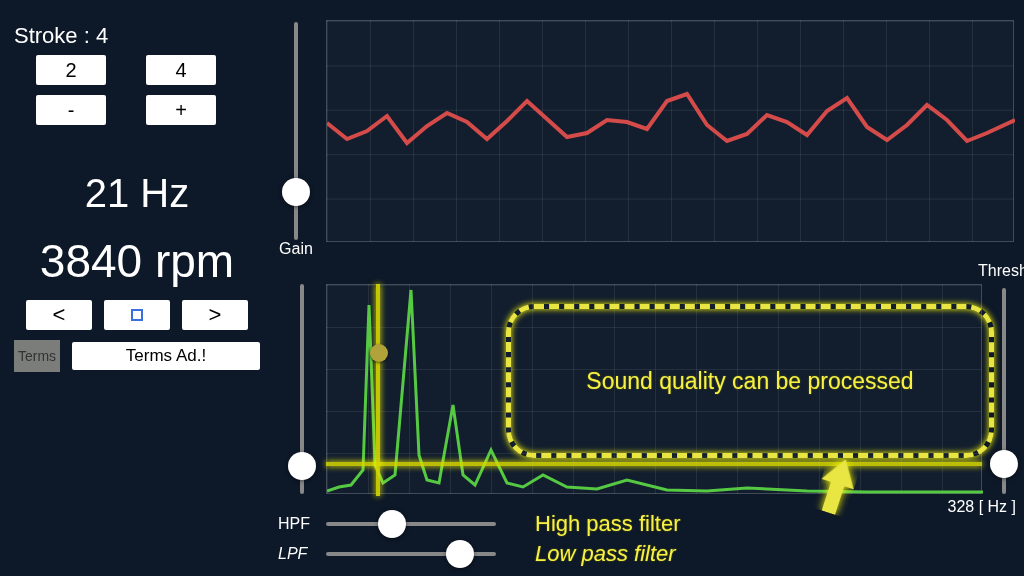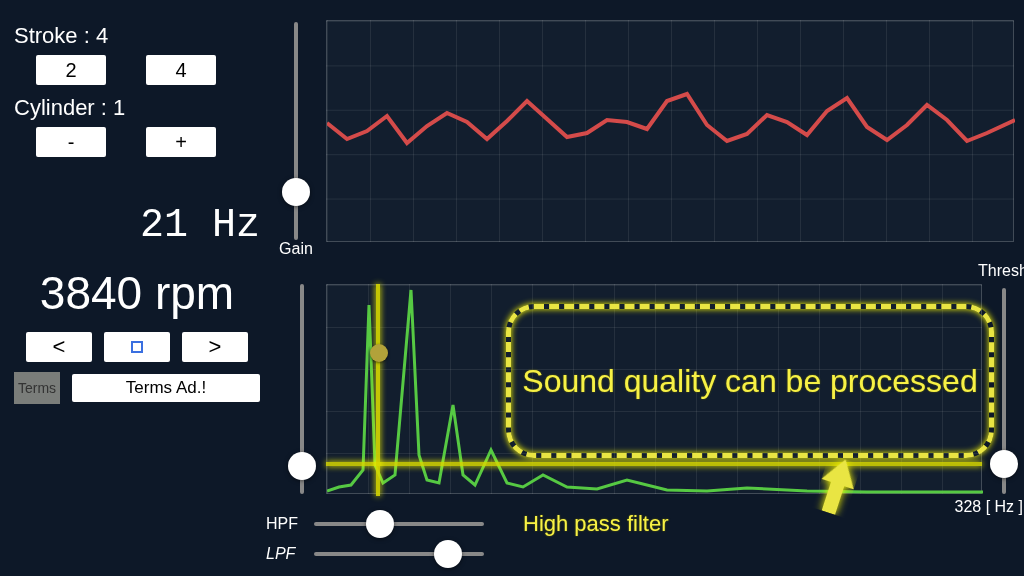--- a/index.html
+++ b/index.html
@@ -17,21 +17,21 @@
   }
   .setting-label { font-size: 22px; margin-bottom: 6px; }
   .btn-row { display: flex; gap: 40px; margin-bottom: 10px; margin-left: 22px; }
   .btn {
     background: #fff; color: #000;
     width: 70px; height: 30px;
     display: flex; align-items: center; justify-content: center;
     font-size: 20px; border-radius: 2px;
     cursor: pointer;
   }
-  .hz-val { font-size: 40px; text-align: right; margin-top: 46px; font-family: Liberation Mono, monospace; }
+  .hz-val { font-size: 40px; text-align: center; margin-top: 46px; }
   .rpm-val { font-size: 46px; text-align: center; margin-top: 18px; }
   .nav-row { display: flex; gap: 12px; justify-content: center; margin-top: 12px; }
   .nav-btn {
     background: #fff; color: #000; width: 66px; height: 30px;
     display: flex; align-items: center; justify-content: center;
     font-size: 22px; border-radius: 2px; cursor: pointer;
   }
   .stop-square { width: 12px; height: 12px; border: 2px solid #3a6fe0; }
   .counter { font-size: 34px; text-align: right; margin-top: 14px; padding-right: 10px;}
   .ad-row { display: flex; align-items: center; gap: 12px; margin-top: 10px;}
@@ -61,52 +61,51 @@
   .scope-bot { left:326px; top:284px; width:656px; height:210px; background-size: 41px 42px, 41px 42px;}
   
   .threshline { position:absolute; left:326px; top:462px; width:656px; height:4px; background:rgba(216,216,0,.85); box-shadow:0 0 6px #ff0;}
   .hpf-vline { position:absolute; left:376px; top:284px; width:4px; height:212px; background:rgba(216,216,0,.9); box-shadow:0 0 6px #ff0;}
   .peak-dot { position:absolute; left:370px; top:344px; width:18px; height:18px; background:#b2a23a; border-radius:50%; box-shadow:0 1px 3px rgba(0,0,0,.6);}
 
   .gain2-col { position:absolute; left:288px; top:284px; width:28px; height:210px;}
   .gain2-track { position:absolute; left:12px; top:0; width:4px; height:100%; background:#888; border-radius:2px;}
   .gain2-thumb { position:absolute; left:0; top:168px; width:28px; height:28px; background:#fff; border-radius:50%; box-shadow:0 1px 4px rgba(0,0,0,.5);}
   
-  .filter-row { position:absolute; left:266px; width:740px; display:flex; align-items:center; }
+  .filter-row { position:absolute; left:278px; width:740px; display:flex; align-items:center; }
   .filter-hpf { top:510px; }
   .filter-lpf { top:540px;font-style:italic; }
   .filter-label { width:42px; font-size:16px; }
   .hslider { flex:0 0 auto; width:170px; height:28px; position:relative; margin-left:6px;}
   .hslider-track { position:absolute; top:12px; left:0; right:0; height:4px; background:#888; border-radius:2px;}
   .hslider-thumb { position:absolute; top:0; width:28px; height:28px; background:#fff; border-radius:50%; box-shadow:0 1px 4px rgba(0,0,0,.5);}
   .anno-txt { color:#f7f146; font-size:22px; margin-left:39px; text-shadow: 0 0 2px #660;}
-  .hz-right { position:absolute; right:1px; top:498px; font-size:16px;}
+  .hz-right { position:absolute; right:8px; top:498px; font-size:16px;}
   
   .callout-box {
     position:absolute; left:506px; top:304px; width:488px; height:154px;
     border:5px dashed #e9e543; border-radius:28px; box-shadow:0 0 6px #ff0 inset, 0 0 6px #ff0;
     display:flex; align-items:center; justify-content:center;
   }
-  .callout-text { color:#f7f146; font-size:32px; text-shadow:0 0 2px #660;}
+  .callout-text { color:#f7f146; font-size:23px; text-shadow:0 0 2px #660;}
   .arrow {
     position:absolute; left:820px; top:458px; width:34px; height:56px;
     transform: rotate(18deg);
   }
   .arrow svg polygon { fill:#e9e543; filter: drop-shadow(0 0 4px #ff0);}
 </style>
 </head>
 <body>
 
 <div class="left-panel">
   <div class="setting-label">Stroke : 4</div>
   <div class="btn-row">
     <div class="btn">2</div>
     <div class="btn">4</div>
   </div>
-  <div class="setting-label">Cylinder : 1</div>
   <div class="btn-row">
     <div class="btn">-</div>
     <div class="btn">+</div>
   </div>
   <div class="hz-val">21 Hz</div>
   <div class="rpm-val">3840 rpm</div>
   <div class="nav-row">
     <div class="nav-btn">&lt;</div>
     <div class="nav-btn">
         <div class="stop-square"></div>
@@ -170,14 +169,15 @@
     <div class="hslider-thumb" style="left:52px"></div>
   </div>
   <div class="anno-txt">High pass filter</div>
 </div>
 <div class="filter-row filter-lpf">
   <div class="filter-label">LPF</div>
   <div class="hslider">
     <div class="hslider-track"></div>
     <div class="hslider-thumb" style="left:120px"></div>
   </div>
+  <div class="anno-txt">Low pass filter</div>
 </div>
 <div class="hz-right">328 [ Hz ]</div>
 
 </body></html>

